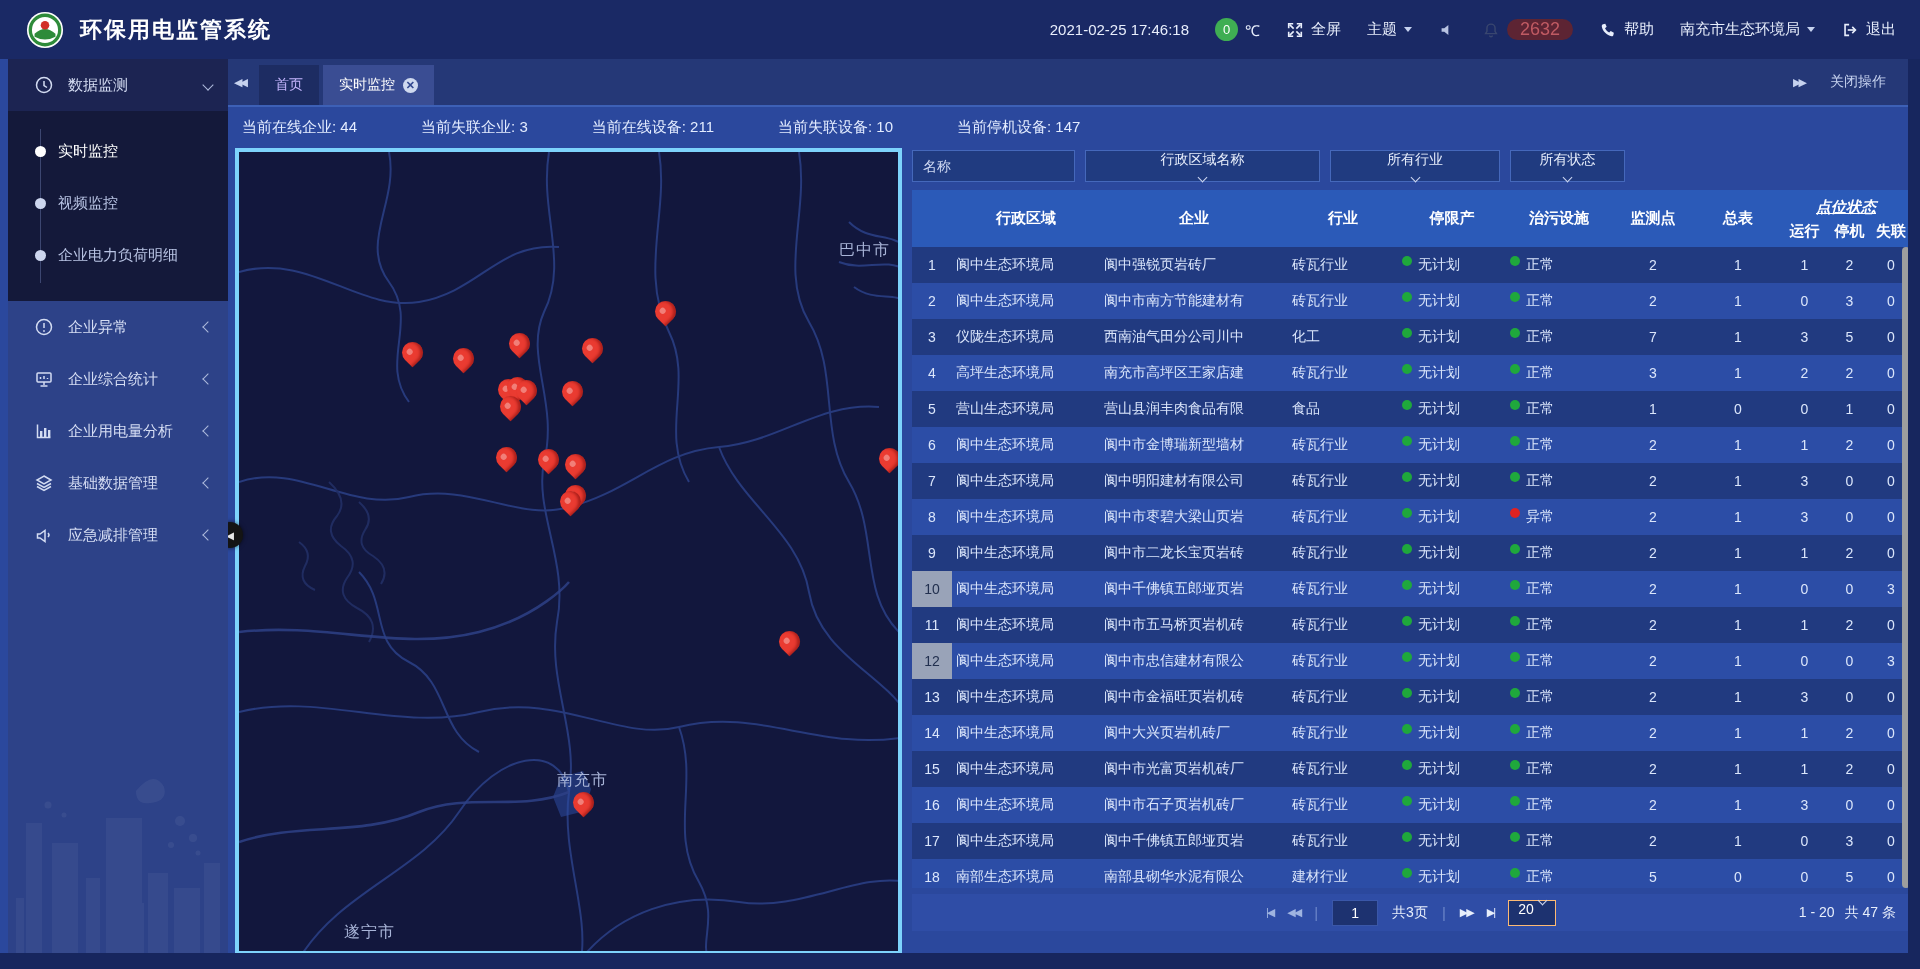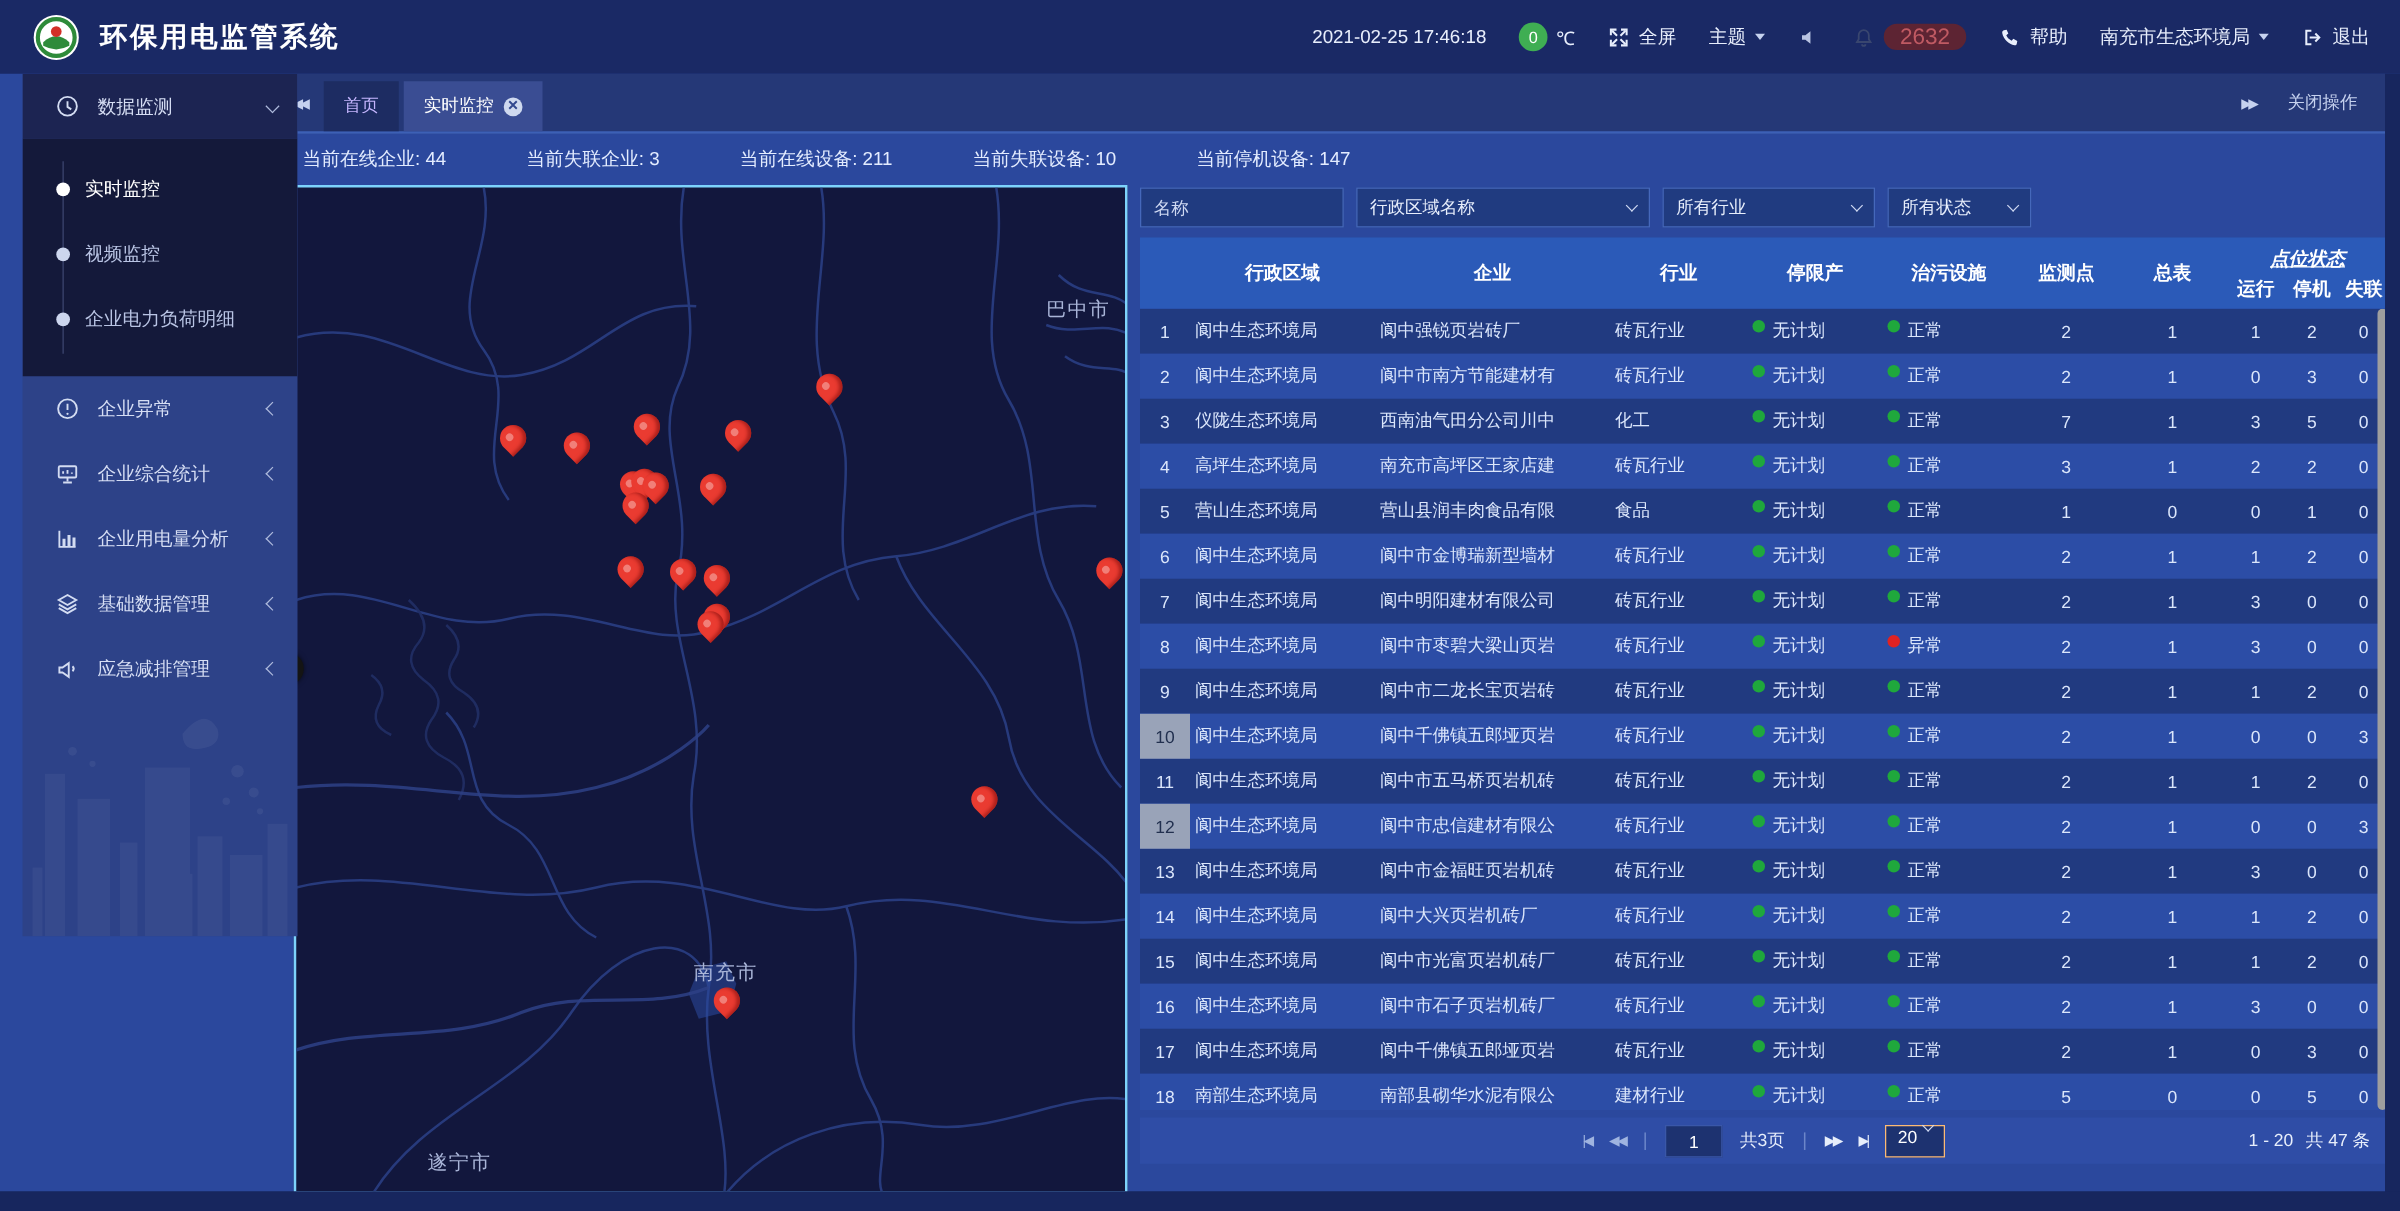--- a/index.html
+++ b/index.html
@@ -17,21 +17,21 @@
   .hdr-item { display:flex; align-items:center; gap:7px; cursor:pointer; white-space:nowrap; }
   #temp-badge { width:23px; height:23px; border-radius:50%; background:#3fae53; color:#fff;
                 font-size:13px; display:flex; align-items:center; justify-content:center; }
   .caret { width:0; height:0; border-left:4px solid transparent; border-right:4px solid transparent;
            border-top:5px solid #c6d2ef; display:inline-block; }
   #notif-pill { min-width:66px; height:21px; border-radius:11px; background:#5d2433; color:#c05a63;
                 font-size:18px; display:flex; align-items:center; justify-content:center; padding:0 10px; }
   .hicon { width:18px; height:18px; }
 
   
-  #sidebar { left:18px; top:59px; width:220px; height:690px; background:#2d4288; z-index:20; overflow:hidden; }
+  #sidebar { left:8px; top:59px; width:220px; height:894px; background:#2d4288; z-index:20; overflow:hidden; }
   .side-group-header { height:52px; display:flex; align-items:center; padding:0 16px 0 26px;
                        color:#d6def4; font-size:15px; cursor:pointer; }
   .side-group-header.expanded { background:#1c2452; }
   .side-group-header .gicon { width:20px; height:20px; margin-right:14px; flex:0 0 auto; }
   .side-group-header .glabel { flex:1; }
   .chev { width:8px; height:8px; border-right:1.8px solid #aebadc; border-bottom:1.8px solid #aebadc; display:inline-block; }
   .chev.down { transform:rotate(45deg); }
   .chev.left { transform:rotate(135deg); }
   #submenu { background:#14193a; padding:14px 0 20px 0; position:relative; }
   #submenu .rail { position:absolute; left:32px; top:18px; bottom:18px; width:1px; background:#3c4670; }
@@ -53,38 +53,38 @@
                font-size:11px; line-height:14px; text-align:center; font-weight:bold; }
   #tabbar-right { margin-left:auto; align-self:center; display:flex; align-items:center; gap:26px;
                   margin-right:34px; color:#c6d2ef; font-size:14px; }
   #tabs-scroll-right { font-size:11px; letter-spacing:-3px; cursor:pointer; }
 
   
   #statsbar { left:220px; top:109px; width:1540px; height:37px; display:flex; align-items:center;
               gap:64px; padding-left:22px; color:#e3ecff; font-size:15px; }
 
   
-  #map { left:235px; top:148px; width:667px; height:807px; background:#12173d; border:2px solid #7dd3fc; overflow:hidden; }
+  #map { left:235px; top:148px; width:667px; height:807px; background:#12173d; border:4px solid #7dd3fc; overflow:hidden; }
   .city-label { position:absolute; color:#a9b5d8; font-size:16px; letter-spacing:1px; }
   .pin { position:absolute; width:21px; height:21px; background:#ea3b31;
          border-radius:50% 50% 50% 0; transform:rotate(-45deg);
          box-shadow:inset -2px -2px 3px rgba(120,10,10,.55); }
   .pin::after { content:""; position:absolute; left:6px; top:5px; width:6px; height:6px;
                 border-radius:50%; background:rgba(255,255,255,.35); }
   #map-collapse { left:217px; top:522px; width:26px; height:26px; border-radius:50%; background:#141414;
                   color:#e8e8e8; display:flex; align-items:center; justify-content:center;
                   font-size:10px; z-index:15; cursor:pointer; box-shadow:0 0 4px rgba(0,0,0,.6); }
 
   
   #filters { left:912px; top:150px; width:998px; height:32px; display:flex; gap:10px; }
   .filter-box { height:32px; background:#203b80; border:1px solid #4568bb; color:#e7eefb;
                 font-size:14px; display:flex; align-items:center; padding:0 10px; }
   #filter-name { width:163px; background:#203b80; border:1px solid #4568bb; color:#e7eefb; font-size:14px; padding:0 10px; }
   #filter-name::placeholder { color:#cfd9f2; }
-  .filter-select { justify-content:space-between; cursor:pointer; }
+  .filter-select { justify-content:space-between; cursor:pointer;flex-direction:column; }
   #filter-region { width:235px; } #filter-industry { width:170px; } #filter-status { width:115px; }
   .sel-caret { width:7px; height:7px; border-right:1.6px solid #cfd9f2; border-bottom:1.6px solid #cfd9f2;
                transform:rotate(45deg); margin-top:-4px; }
 
   
   #table-wrap { left:912px; top:190px; width:998px; background:transparent; }
   .tgrid { display:grid; grid-template-columns:40px 148px 188px 110px 108px 106px 82px 88px 45px 45px 38px; }
   #thead { height:57px; background:#2b5ab8; color:#fff; font-size:15px; font-weight:bold;
            grid-template-rows:26px 31px; align-items:center; }
   #thead .h-span { grid-row:1 / 3; text-align:center; }

